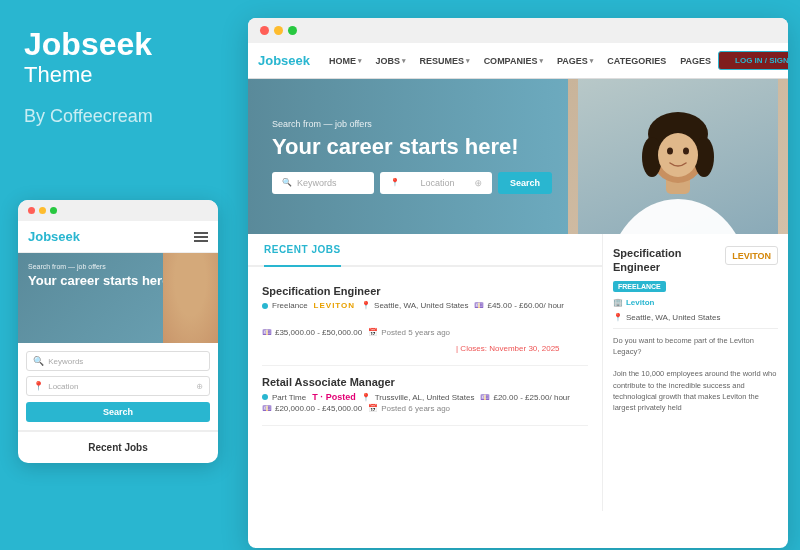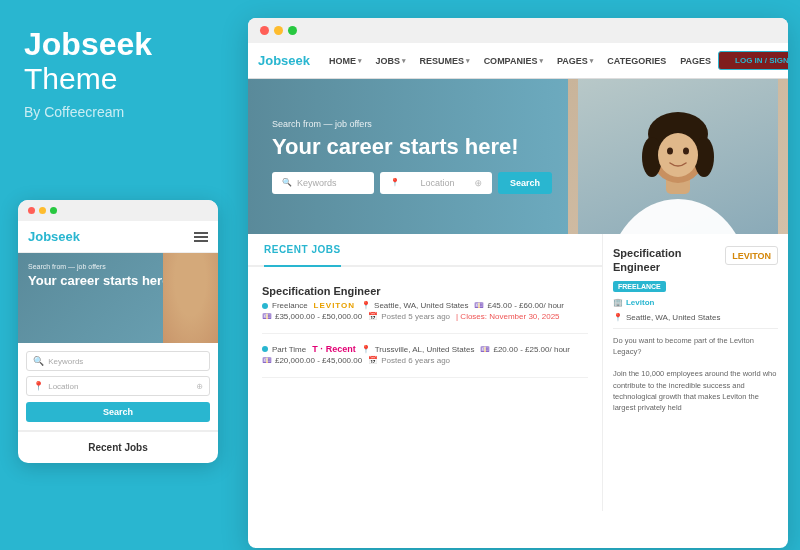--- a/index.html
+++ b/index.html
@@ -21,29 +21,29 @@
       background: #29b6d0;
       padding: 28px 24px;
     }
     .brand-title {
       font-size: 32px;
       font-weight: 900;
       color: #fff;
       line-height: 1;
     }
     .brand-subtitle {
-      font-size: 30px;
+      font-size: 22px;
       font-weight: 300;
       color: #fff;
       margin-top: 2px;
     }
     .brand-by {
-      font-size: 14px;
+      font-size: 18px;
       color: rgba(255,255,255,0.75);
-      margin-top: 8px;
+      margin-top: 18px;
     }
 
     
     .mobile-mockup {
       position: absolute;
       left: 18px;
       top: 200px;
       width: 200px;
       background: #fff;
       border-radius: 10px;
@@ -390,20 +390,21 @@
       font-weight: 900;
     }
     .salary {
       color: #555;
     }
     .posted {
       color: #888;
     }
     .closes {
       color: #e55;
+      margin-top: 32px;
     }
 
     
     .detail-sidebar {
       width: 185px;
       padding: 12px 10px;
       background: #fff;
       overflow: hidden;
     }
     .detail-card-header {
@@ -609,26 +610,27 @@
             <span class="job-tag posted">
               <span class="tag-icon">📅</span> Posted 5 years ago
             </span>
             <span class="job-tag closes">
               | Closes: November 30, 2025
             </span>
           </div>
         </div>
 
         <div class="job-item">
+          <div class="job-title">Retail Associate Manager</div>
           <div class="job-meta-row">
             <span class="job-tag">
               <span class="dot" style="background:#29b6d0"></span>Part Time
             </span>
             <span class="job-tag company-logo-tmobile">
-              <span style="font-weight:900">T · Recent</span>
+              <span style="font-weight:900">T · Posted</span>
             </span>
             <span class="job-tag">
               <span class="tag-icon">📍</span> Trussville, AL, United States
             </span>
             <span class="job-tag salary">
               <span class="tag-icon">💷</span> £20.00 - £25.00/ hour
             </span>
           </div>
           <div class="job-meta-row">
             <span class="job-tag salary">

